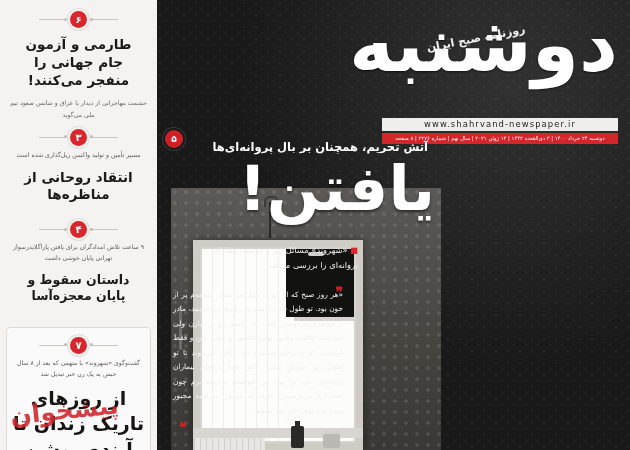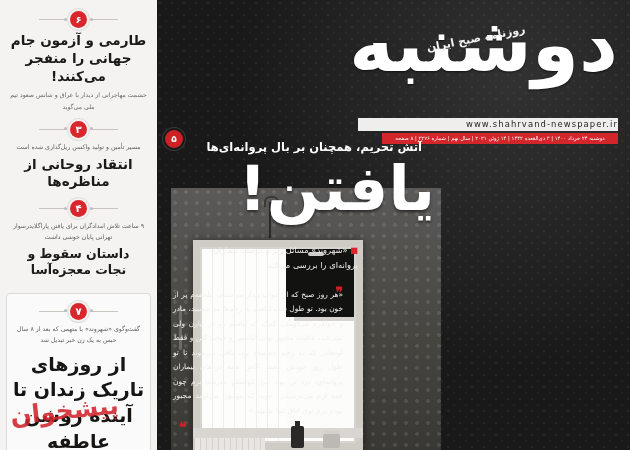--- a/index.html
+++ b/index.html
@@ -32,21 +32,21 @@
     width:17px;height:17px;border-radius:50%;background:#d8262c;
     color:#fff;font-size:10px;line-height:17px;text-align:center;
     font-weight:bold;box-shadow:0 0 0 2px #f4f3f1,0 0 0 3px #e2dfdb;
   }
   .kicker{
     font-size:6.2px;line-height:1.75;color:#5d5a57;margin:0 0 3px 0;
     letter-spacing:0;
   }
   .side-head{
     font-size:13.5px;line-height:1.32;color:#1b1a19;font-weight:bold;
-    margin:0;
+    margin:8px;
   }
   .side-head.small{font-size:12.5px;}
   .side-sub{
     font-size:6.2px;line-height:1.8;color:#6a6764;margin:4px 0 0 0;
   }
   .big-side-head{
     font-size:19px;line-height:1.36;font-weight:bold;color:#17161500;
     color:#161514;margin:6px 0 0 0;
   }
 
@@ -77,39 +77,39 @@
     white-space:nowrap;
   }
   .logo-tag{
     position:absolute;right:96px;top:26px;
     font-size:11px;color:#f2f2f2;transform:rotate(-11deg);
     white-space:nowrap;font-weight:bold;letter-spacing:-.2px;
   }
   .logo-url{
     position:absolute;right:4px;top:112px;width:236px;height:13px;
     background:#efeeec;color:#1d1d1d;
-    font-size:8.4px;line-height:13px;text-align:right;
-    letter-spacing:1.1px;direction:ltr;font-family:"DejaVu Sans",sans-serif;padding-left:24px;
+    font-size:8.4px;line-height:13px;text-align:center;
+    letter-spacing:1.1px;direction:ltr;font-family:"DejaVu Sans",sans-serif;
   }
   .date-bar{
     position:absolute;right:4px;top:127px;width:236px;height:11px;
     background:#d3262b;color:#fff;
     font-size:5.3px;line-height:11px;text-align:center;white-space:nowrap;
     overflow:hidden;
   }
 
   
   .lead-badge{
     position:absolute;left:8px;top:130px;
     width:18px;height:18px;border-radius:50%;background:#cf2026;
     color:#fff;font-size:9px;line-height:18px;text-align:center;font-weight:bold;
     box-shadow:0 0 0 2px #191919,0 0 0 3px #3a3a3a;
   }
   .lead-kicker{
-    position:absolute;right:208px;top:140px;width:238px;
+    position:absolute;right:202px;top:140px;width:238px;
     text-align:right;color:#ffffff;font-size:11.5px;font-weight:bold;
     line-height:1.3;white-space:nowrap;direction:rtl;
   }
   .lead-head{
     position:absolute;right:195px;top:158px;
     color:#ffffff;font-size:62px;line-height:1;font-weight:bold;
     letter-spacing:-2px;white-space:nowrap;
     text-shadow:0 2px 3px rgba(0,0,0,.5);
   }
   .lead-sub{
@@ -229,21 +229,21 @@
       <p class="side-head">انتقاد روحانی از مناظره‌ها</p>
     </div>
 
     <div class="side-item">
       <div class="badge-row">
         <span class="badge-line l"></span>
         <span class="badge">۴</span>
         <span class="badge-line r"></span>
       </div>
       <p class="kicker">۹ ساعت تلاش امدادگران برای یافتن پاراگلایدرسوار تهرانی پایان خوشی داشت</p>
-      <p class="side-head small">داستان سقوط و نجات معجزه‌آسا</p>
+      <p class="side-head small">داستان سقوط و پایان معجزه‌آسا</p>
     </div>
 
     <div class="side-item boxed">
       <div class="badge-row">
         <span class="badge-line l"></span>
         <span class="badge">۷</span>
         <span class="badge-line r"></span>
       </div>
       <p class="kicker">گفت‌وگوی «شهروند» با متهمی که بعد از ۸ سال حبس به یک زن خبر تبدیل شد</p>
       <p class="big-side-head">از روزهای تاریک زندان تا آینده روشن عاطفه</p>

